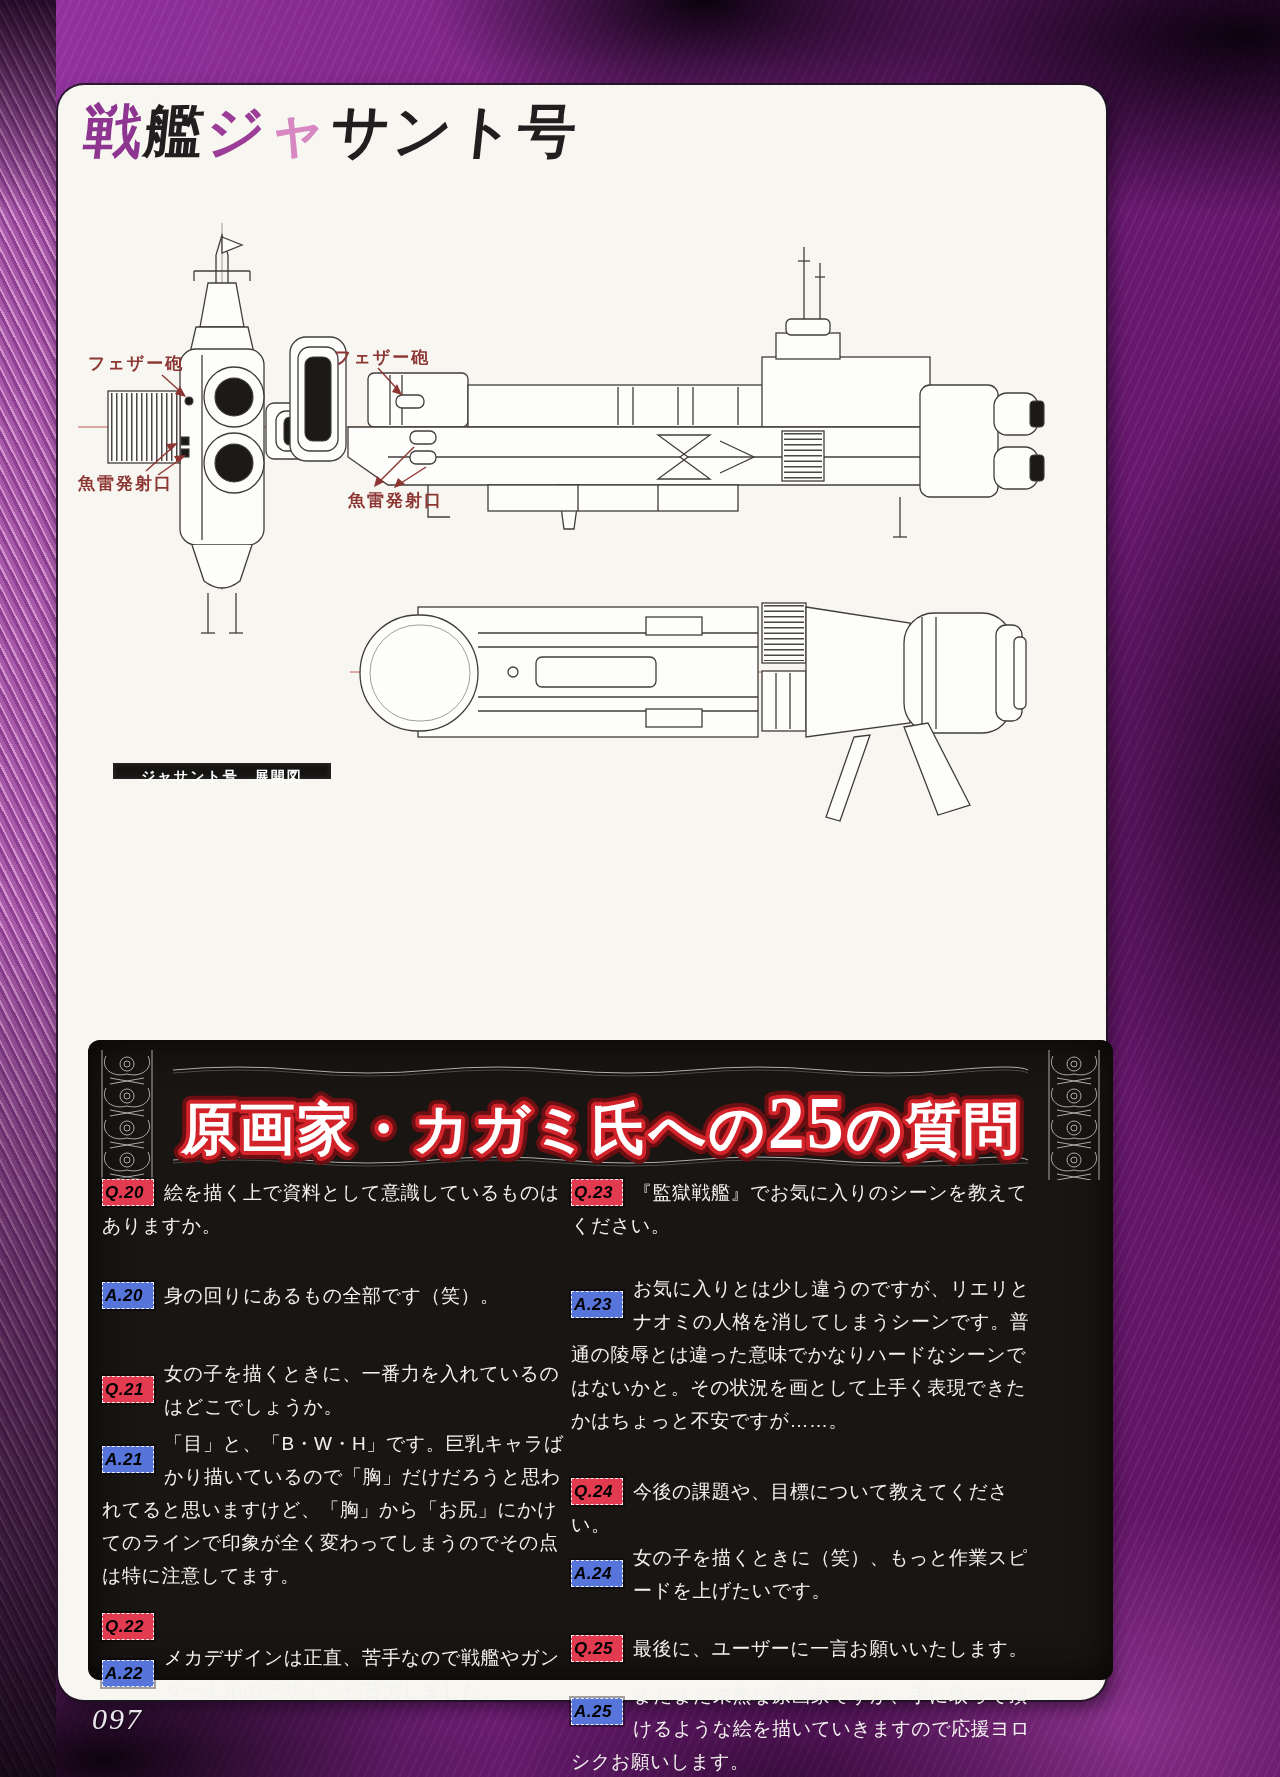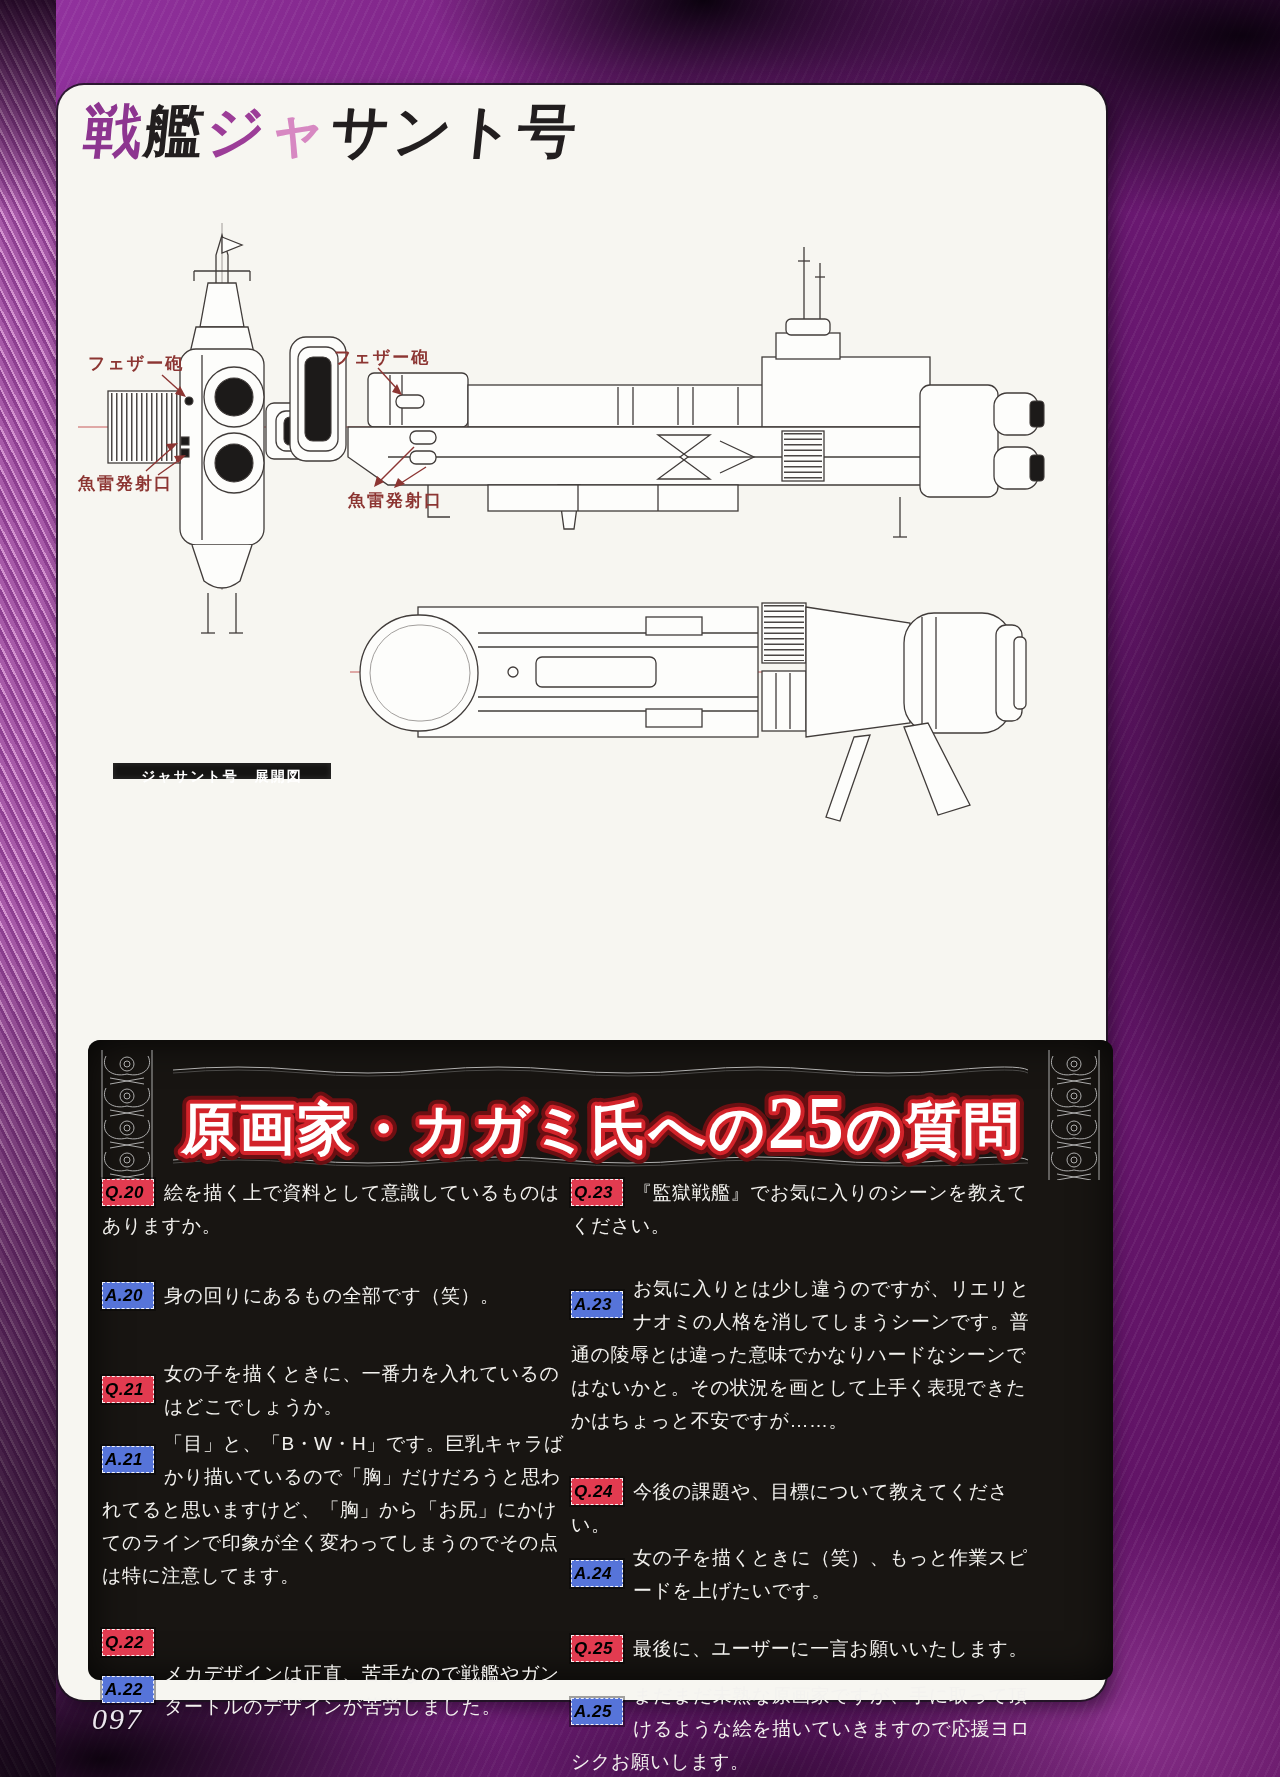--- a/index.html
+++ b/index.html
@@ -54,21 +54,21 @@
   .col-right{left:483px;width:472px;}
   .qa-item{overflow:visible;}
   .qa-item::after{content:"";display:block;clear:both;}
   .badge{float:left;width:46px;text-align:left;padding:3px 2px;margin:3px 10px 0 0;
     font-style:italic;font-weight:bold;font-size:17px;line-height:19px;color:#000000;
     border:1px dashed rgba(255,255,255,.9);box-shadow:0 0 0 2px rgba(0,0,0,.35);}
   .badge.q{background:#e23b50;}
   .badge.a{background:#5674d9;}
   .badge.bm{margin-top:19px;}
   .mb37{margin-bottom:37px;}.mb45{margin-bottom:45px;}.mb4{margin-bottom:4px;}
-  .mb18{margin-bottom:18px;}.mb1{margin-bottom:1px;}.mb30{margin-bottom:30px;}
+  .mb18{margin-bottom:2px;}.mb1{margin-bottom:1px;}.mb30{margin-bottom:30px;}
   .mb38{margin-bottom:38px;}.mb29{}.mb25{margin-bottom:25px;}.mb14{margin-bottom:14px;}
   
   .page-num{position:absolute;left:92px;top:1702px;color:#ece7ee;font-family:Liberation Serif, serif;
     font-style:italic;font-size:30px;letter-spacing:2px;text-shadow:1px 1px 2px rgba(0,0,0,.6);}
 </style>
 </head>
 <body>
 
 <div id="root">
   <div class="edge-stripes"></div>

